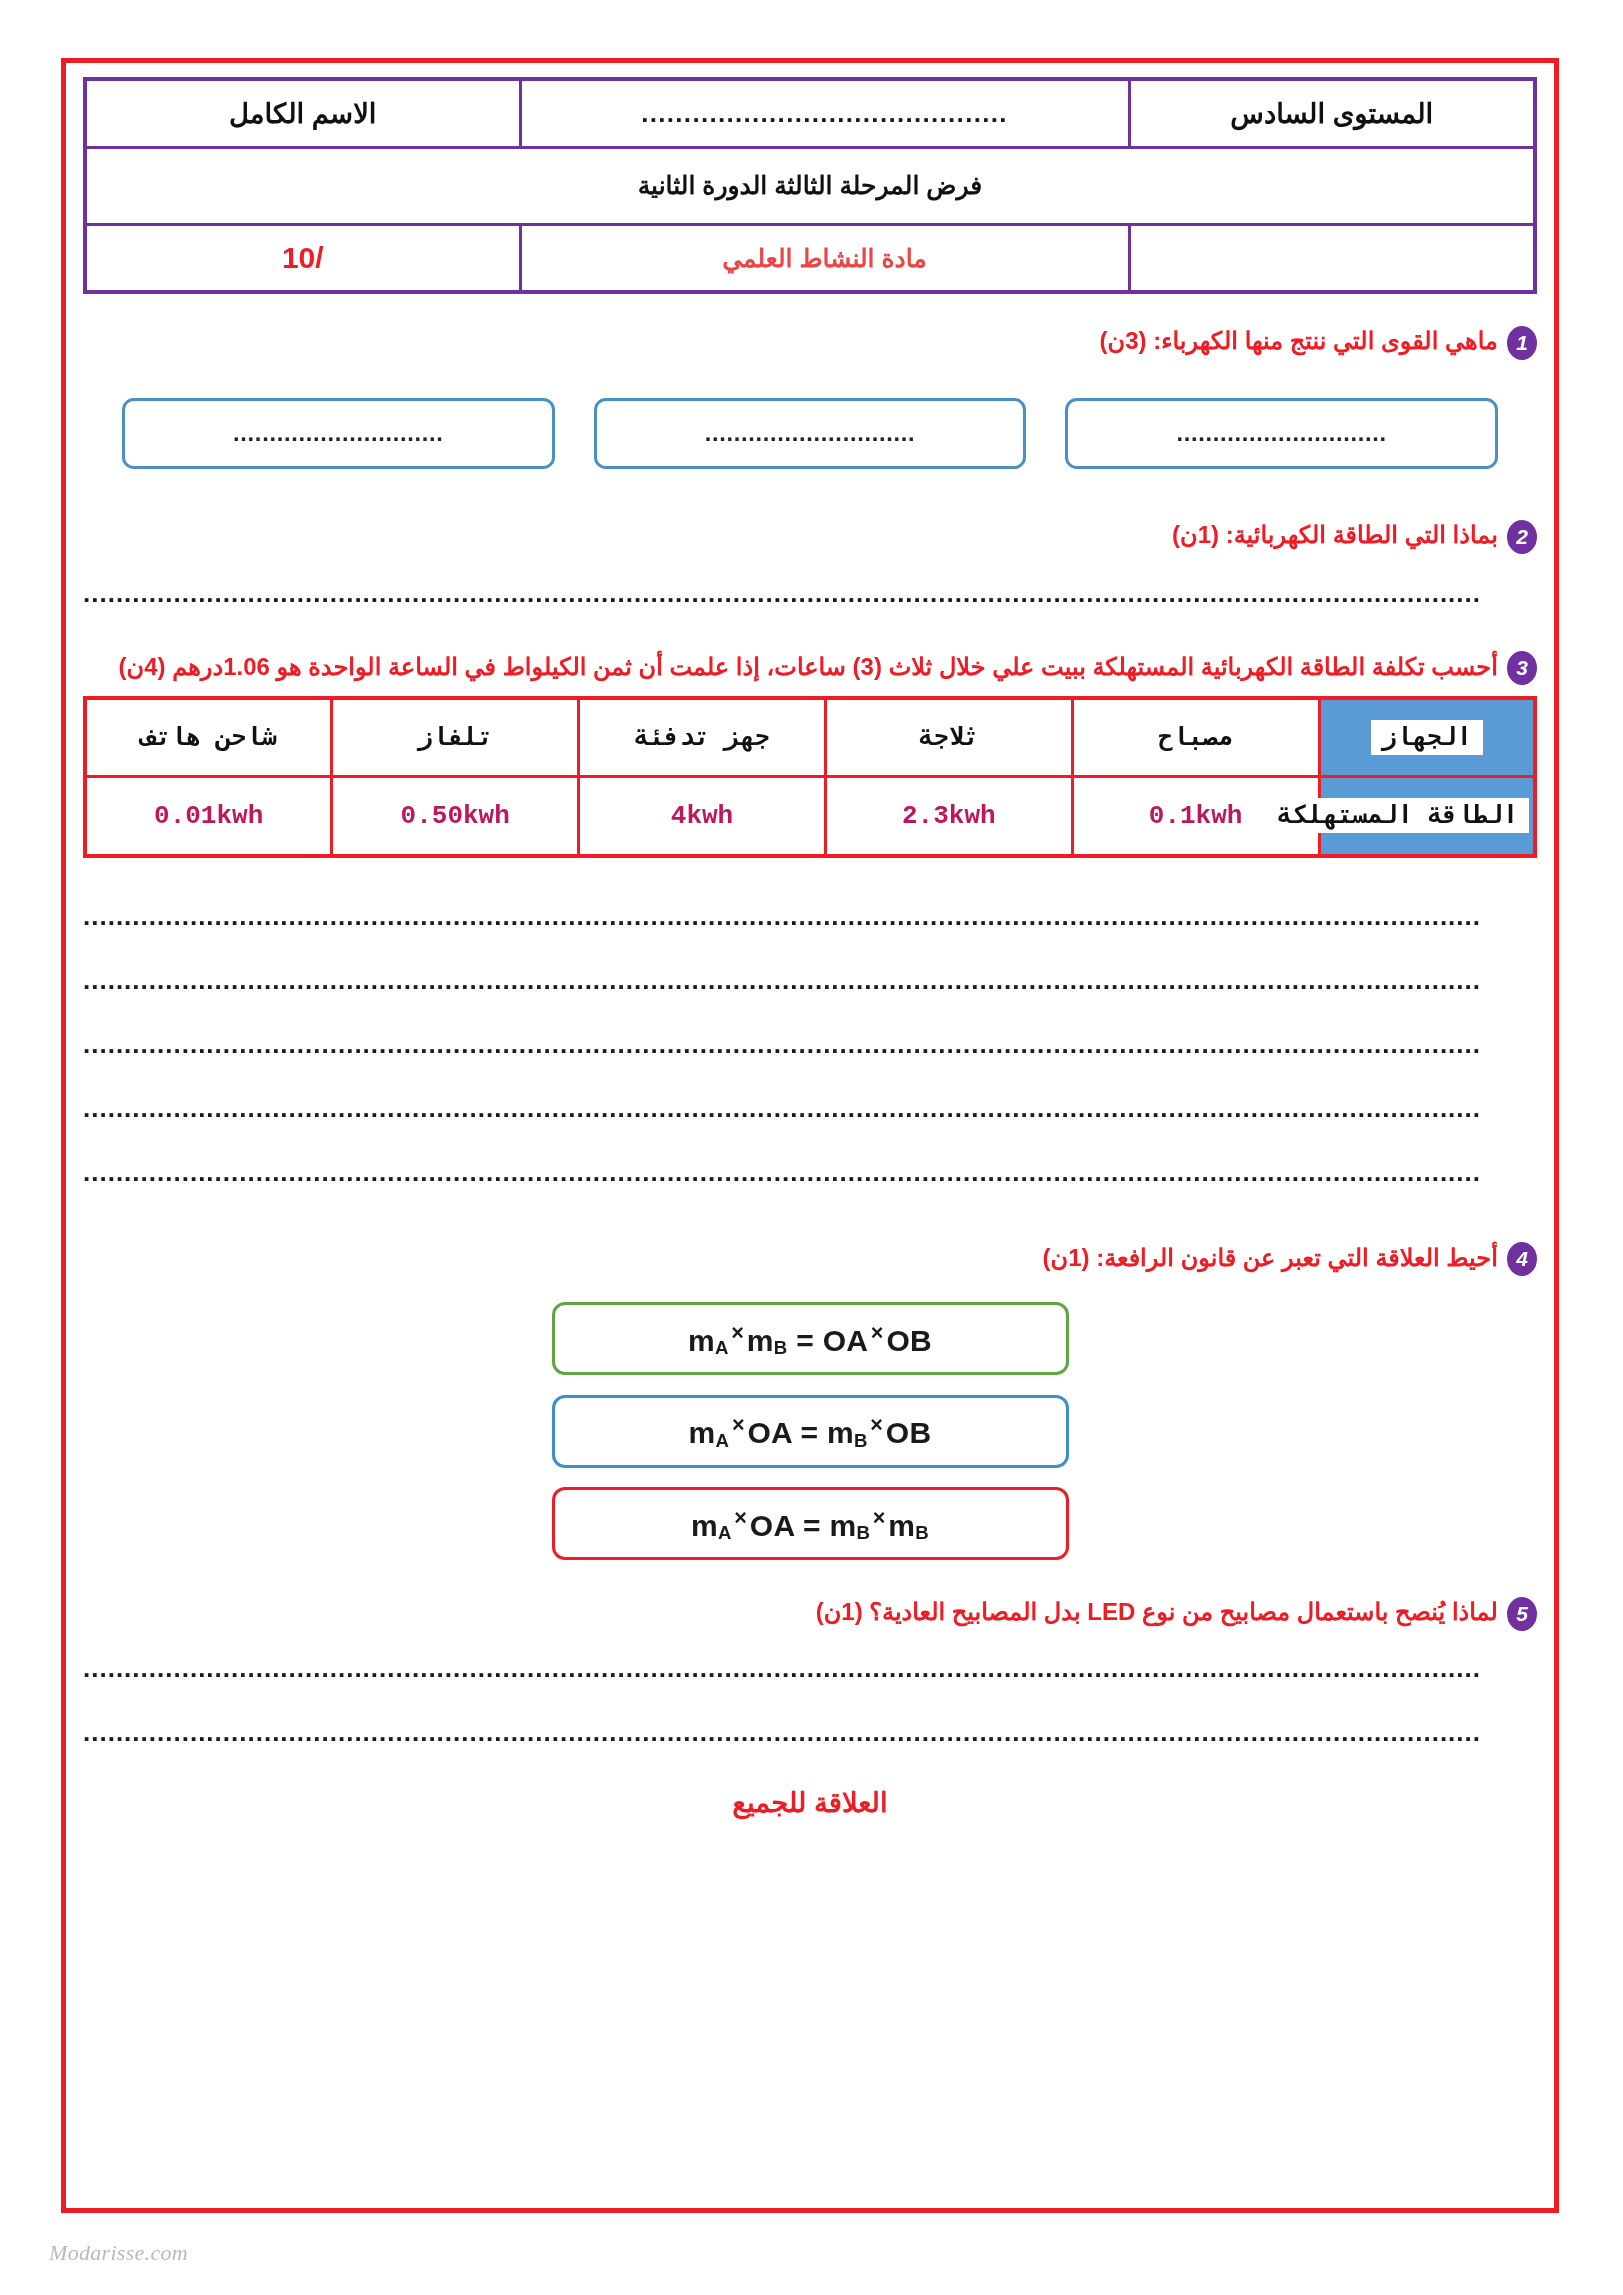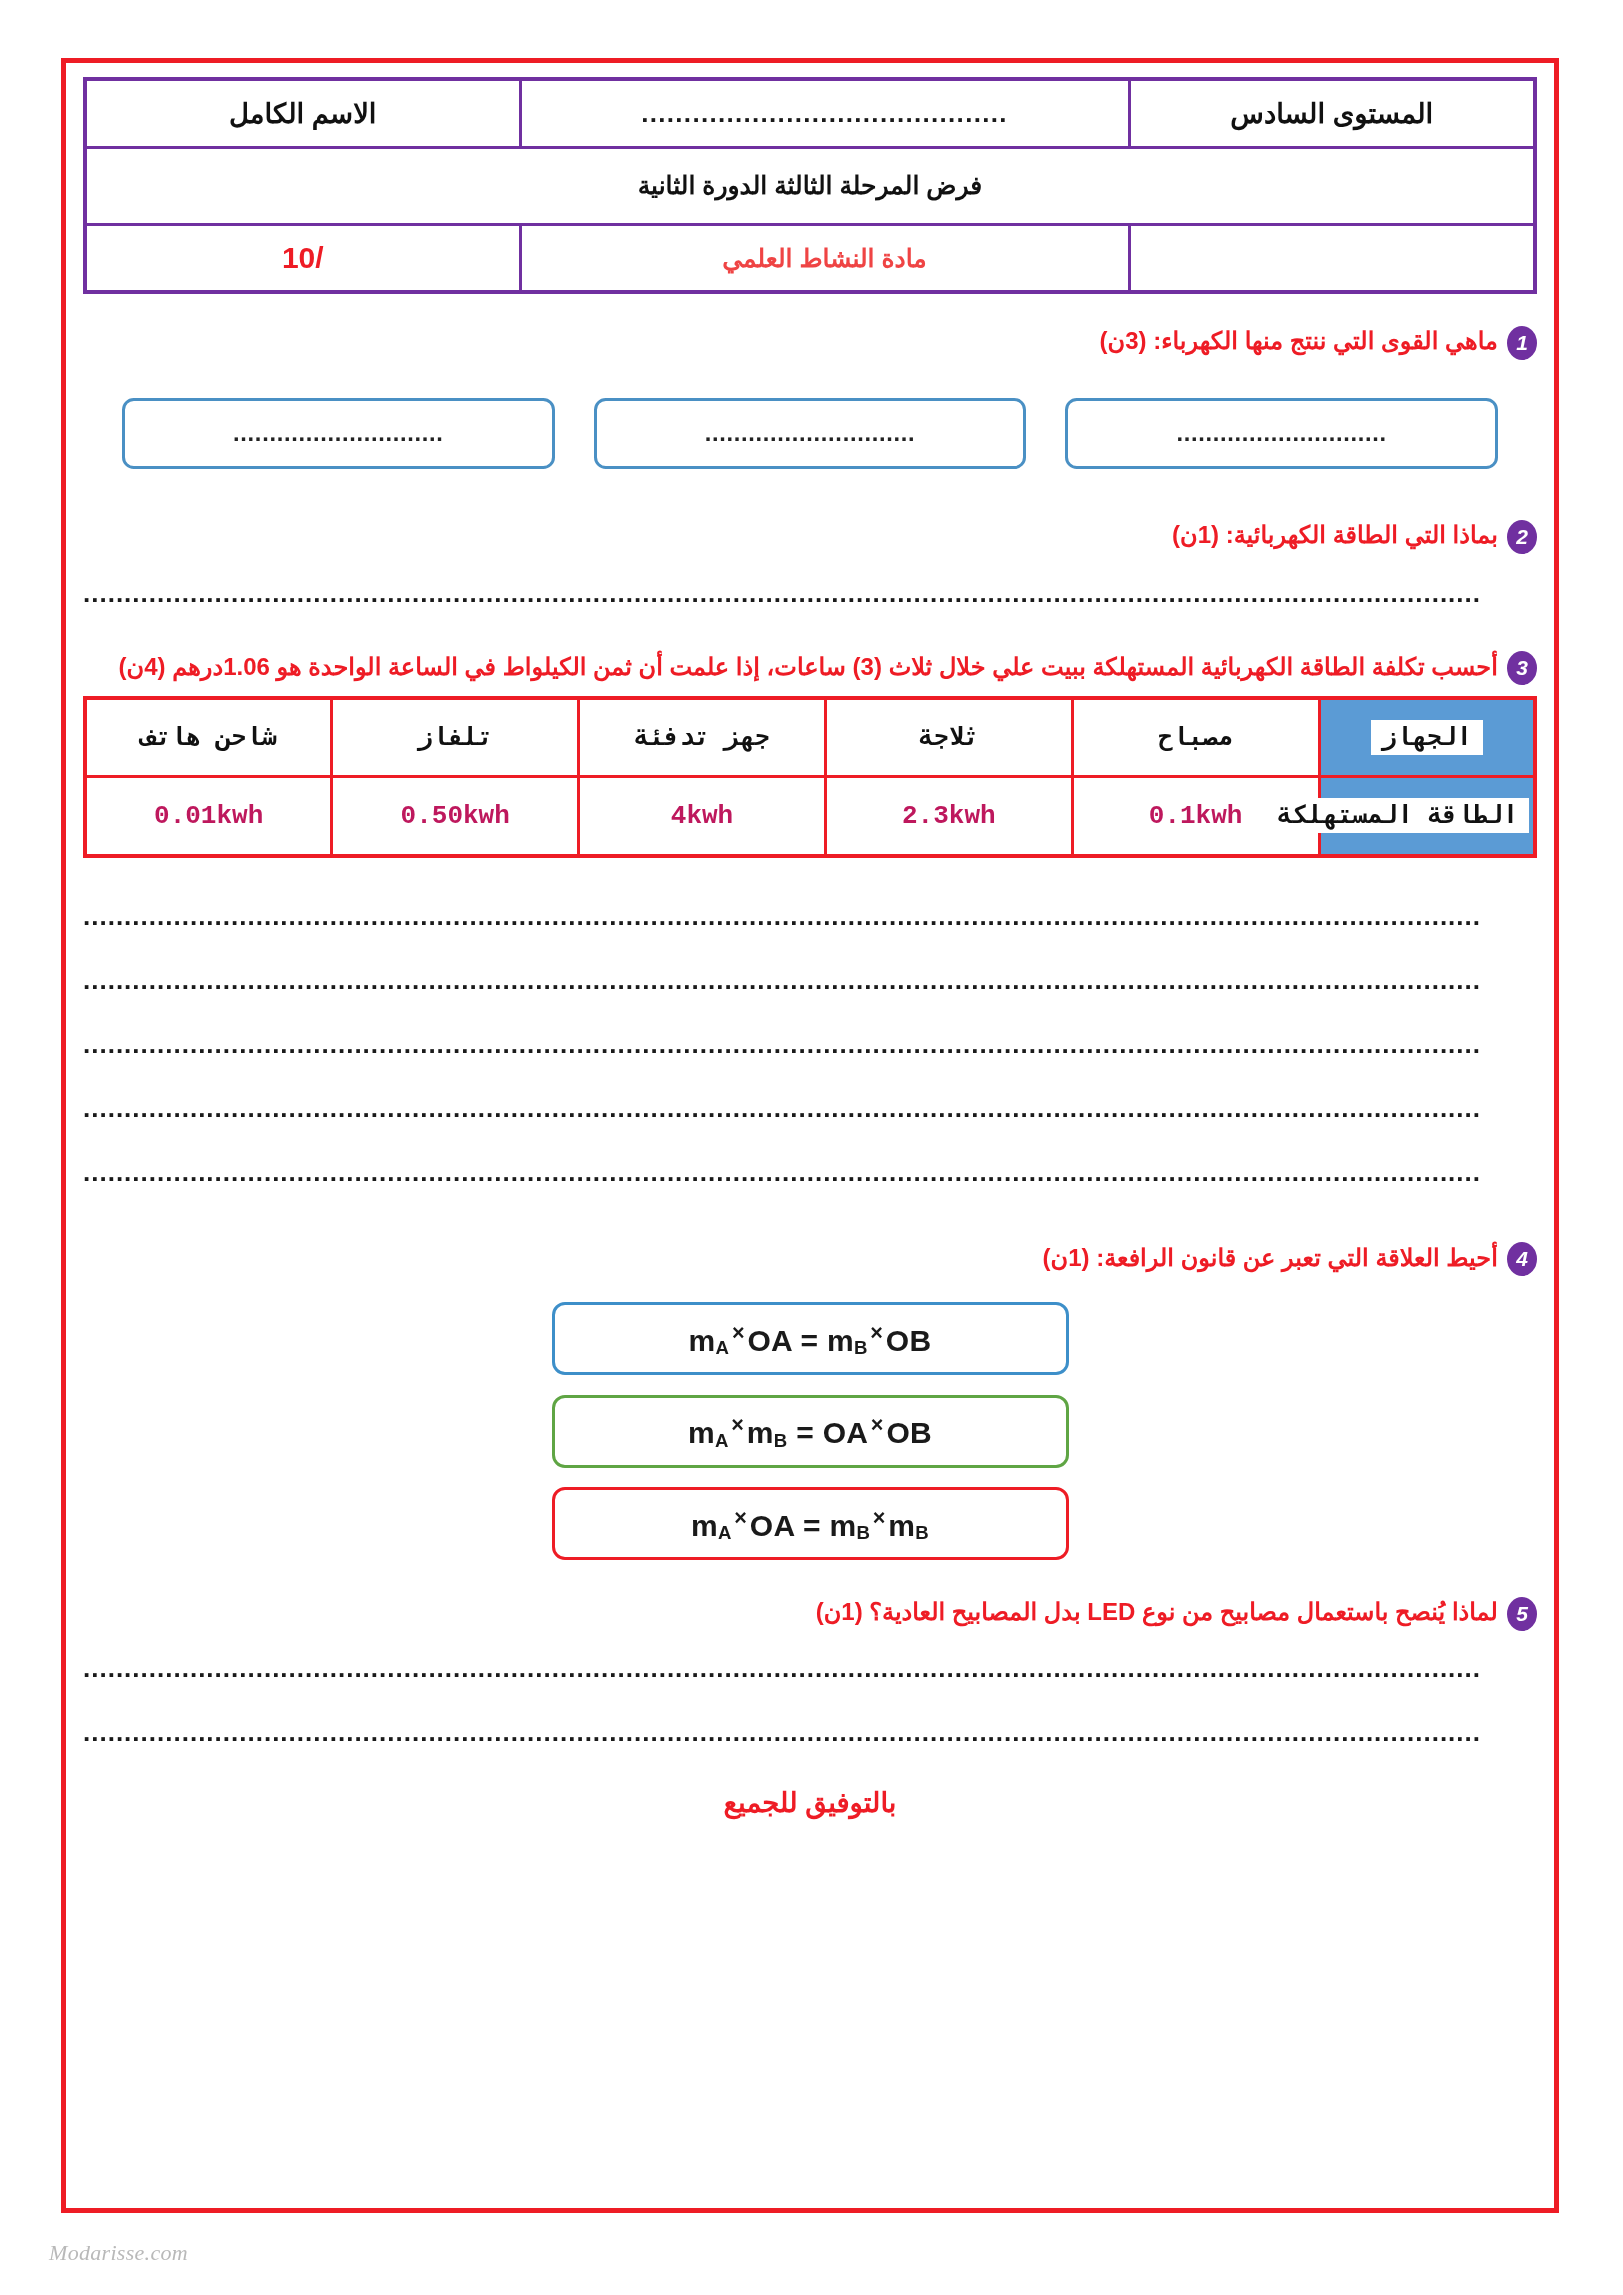--- a/index.html
+++ b/index.html
@@ -398,42 +398,42 @@
         <div class="dot-line">..........................................................................................................................................................................</div>
         <div class="dot-line">..........................................................................................................................................................................</div>
       </div>
 
       <div style="margin-top:55px;" class="question-row">
         <div class="q-badge">4</div>
         <div class="q-text">أحيط العلاقة التي تعبر عن قانون الرافعة: (1ن)</div>
       </div>
 
       <div class="formula-list">
+        <div class="formula-box green">
+          <span class="formula-text">m<sub>A</sub><span class="mul">×</span>m<sub>B</sub> = OA<span class="mul">×</span>OB</span>
+        </div>
         <div class="formula-box blue">
           <span class="formula-text">m<sub>A</sub><span class="mul">×</span>OA = m<sub>B</sub><span class="mul">×</span>OB</span>
-        </div>
-        <div class="formula-box green">
-          <span class="formula-text">m<sub>A</sub><span class="mul">×</span>m<sub>B</sub> = OA<span class="mul">×</span>OB</span>
         </div>
         <div class="formula-box red">
           <span class="formula-text">m<sub>A</sub><span class="mul">×</span>OA = m<sub>B</sub><span class="mul">×</span>m<sub>B</sub></span>
         </div>
       </div>
 
       <div style="margin-top:34px;" class="question-row">
         <div class="q-badge">5</div>
         <div class="q-text">لماذا يُنصح باستعمال مصابيح من نوع LED بدل المصابيح العادية؟ (1ن)</div>
       </div>
 
       <div style="margin-top:23.6px;" class="dot-line-block">
         <div class="dot-line">..........................................................................................................................................................................</div>
         <div class="dot-line">..........................................................................................................................................................................</div>
       </div>
 
-      <div style="margin-top:41px;" class="footer-good-luck">بالتوفيق للجميع</div>
+      <div style="margin-top:41px;" class="footer-good-luck">العلاقة للجميع</div>
 
     </div>
   </div>
 
   <div class="watermark">Modarisse.com</div>
 
 </div>
 
 
 </body></html>

